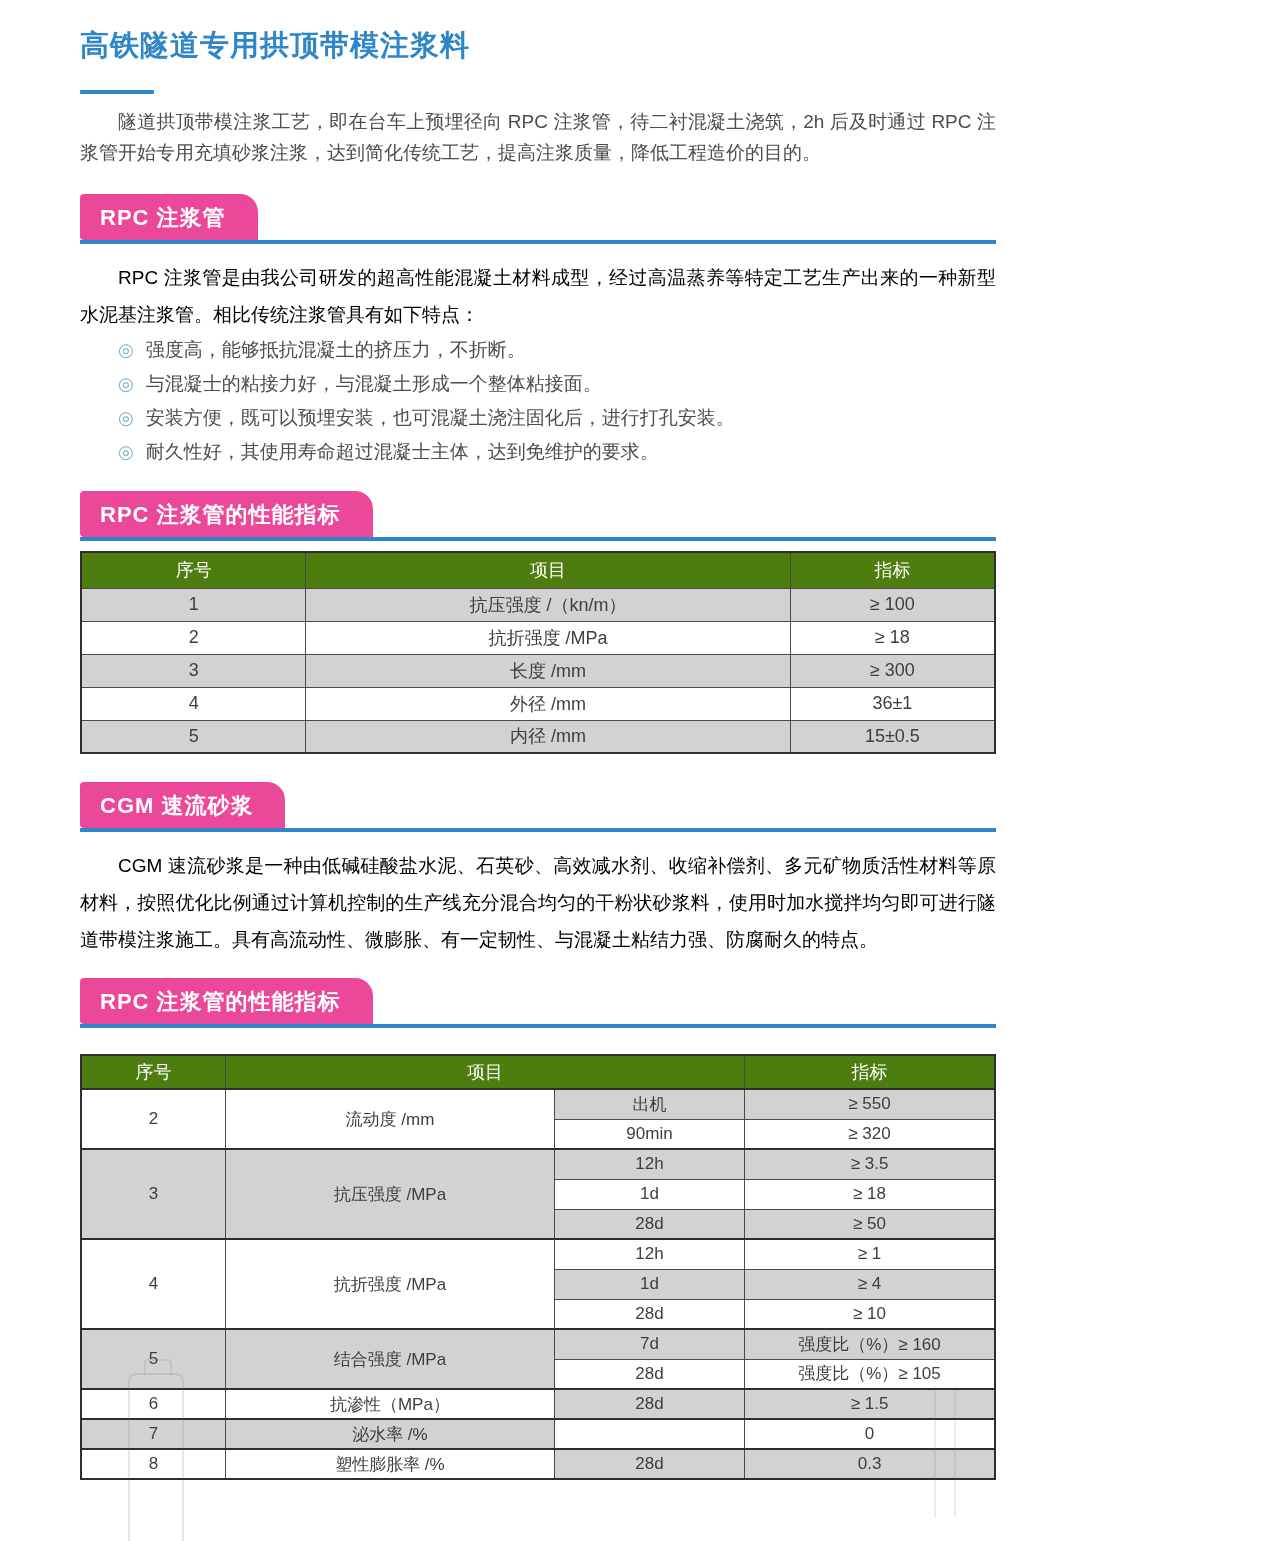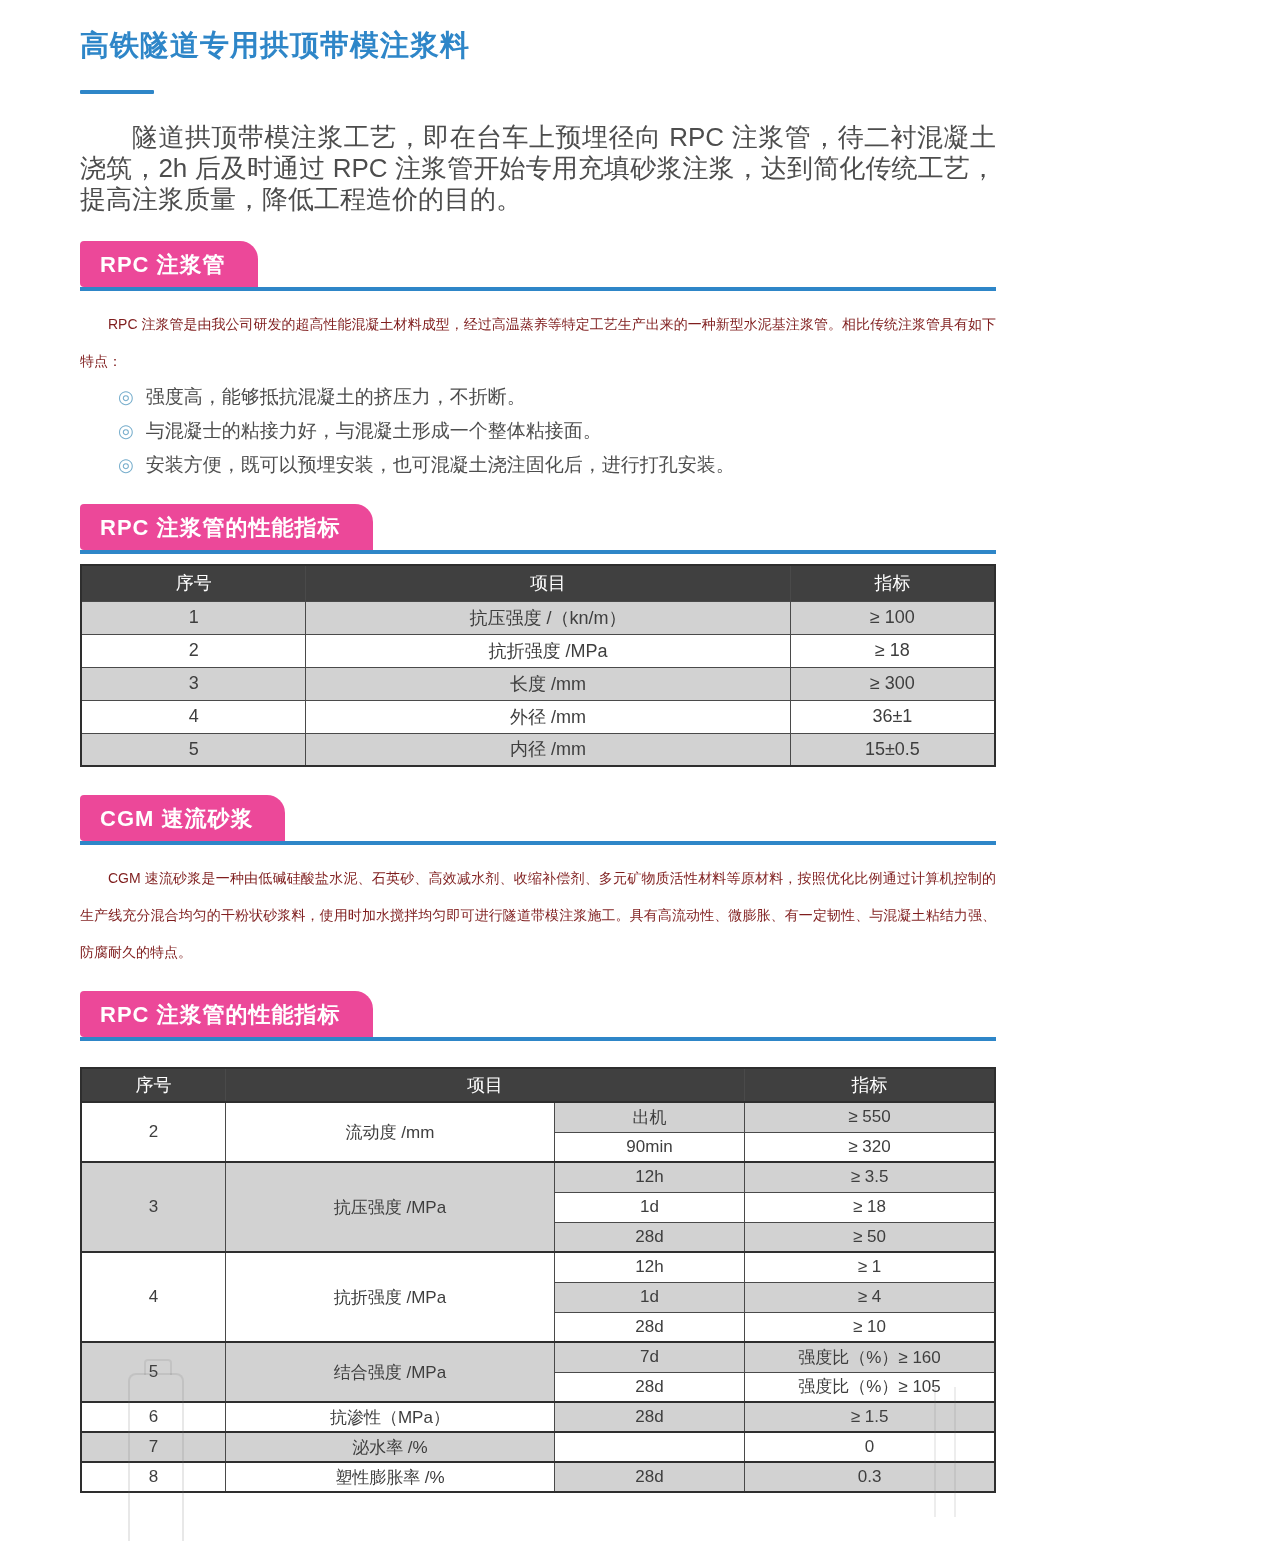--- a/index.html
+++ b/index.html
@@ -11,49 +11,49 @@
     overflow:hidden;
     font-family:"Liberation Sans","DejaVu Sans",sans-serif;
     color:#4d4d4d;
   }
   .content { padding:26px 75px 0 80px; }
 
   .title { font-size:29px; font-weight:bold; color:#2e86c8; letter-spacing:1px; }
   .title-dash { width:74px; height:4px; background:#2e86c8; margin-top:24px; border-radius:1px; }
 
   .intro {
-    margin-top:28px; font-size:26px; line-height:31px;
+    margin-top:12px; font-size:19px; line-height:31px;
     text-align:justify; text-indent:2em; color:#4d4d4d;
   }
 
   .section-bar { border-bottom:4px solid #2e86c8; line-height:0; }
   .bar-1 { margin-top:26px; }
   .bar-2 { margin-top:22px; }
   .bar-3 { margin-top:28px; }
   .bar-4 { margin-top:20px; }
   .tab {
     display:inline-block; background:#ec4899; color:#ffffff;
     font-size:22px; font-weight:bold; letter-spacing:1px;
     line-height:27px; padding:10px 32px 9px 20px;
     border-radius:4px 18px 0 4px;
     vertical-align:bottom;
   }
 
   .body-text {
-    margin-top:15px; font-size:14px; line-height:37px;
-    text-align:justify; text-indent:2em; color:#7f1d1d;
+    margin-top:15px; font-size:19px; line-height:37px;
+    text-align:justify; text-indent:2em; color:#000000;
   }
 
   .bullets { list-style:none; padding-left:38px; }
   .bullets li { font-size:19px; line-height:33px; color:#4d4d4d; }
   .bullets .mark { color:#79afcd; margin-right:12px; font-size:18px; }
 
   table { width:100%; border-collapse:collapse; table-layout:fixed; border:2px solid #2e2e2e; }
   th, td { border:1px solid #4a4a4a; text-align:center; vertical-align:middle; padding:0 4px; }
-  th { background:#404040; color:#ffffff; font-weight:500; }
+  th { background:#4d7c0f; color:#ffffff; font-weight:500; }
   .g { background:#d2d2d2; }
   .w { background:#ffffff; }
   .gs td { border-top:2px solid #2e2e2e; }
 
   .t1 { margin-top:10px; }
   .t1 th { height:36px; font-size:18px; }
   .t1 td { height:33px; font-size:18px; color:#3e3e3e; }
 
   .t2 { margin-top:26px; }
   .t2 th { height:34px; font-size:18px; }
@@ -87,20 +87,21 @@
     <p class="intro">隧道拱顶带模注浆工艺，即在台车上预埋径向 RPC 注浆管，待二衬混凝土浇筑，2h 后及时通过 RPC 注浆管开始专用充填砂浆注浆，达到简化传统工艺，提高注浆质量，降低工程造价的目的。</p>
 
     <div class="section-bar bar-1">
       <span class="tab">RPC 注浆管</span>
     </div>
     <p class="body-text">RPC 注浆管是由我公司研发的超高性能混凝土材料成型，经过高温蒸养等特定工艺生产出来的一种新型水泥基注浆管。相比传统注浆管具有如下特点：</p>
     <ul class="bullets">
       <li><span class="mark">◎</span><span>强度高，能够抵抗混凝土的挤压力，不折断。</span></li>
       <li><span class="mark">◎</span><span>与混凝士的粘接力好，与混凝土形成一个整体粘接面。</span></li>
       <li><span class="mark">◎</span><span>安装方便，既可以预埋安装，也可混凝土浇注固化后，进行打孔安装。</span></li>
+      <li><span class="mark">◎</span><span>耐久性好，其使用寿命超过混凝士主体，达到免维护的要求。</span></li>
     </ul>
 
     <div class="section-bar bar-2">
       <span class="tab">RPC 注浆管的性能指标</span>
     </div>
 
     <table class="t1">
       <colgroup>
           <col style="width:24.6%">
           <col style="width:53%">

